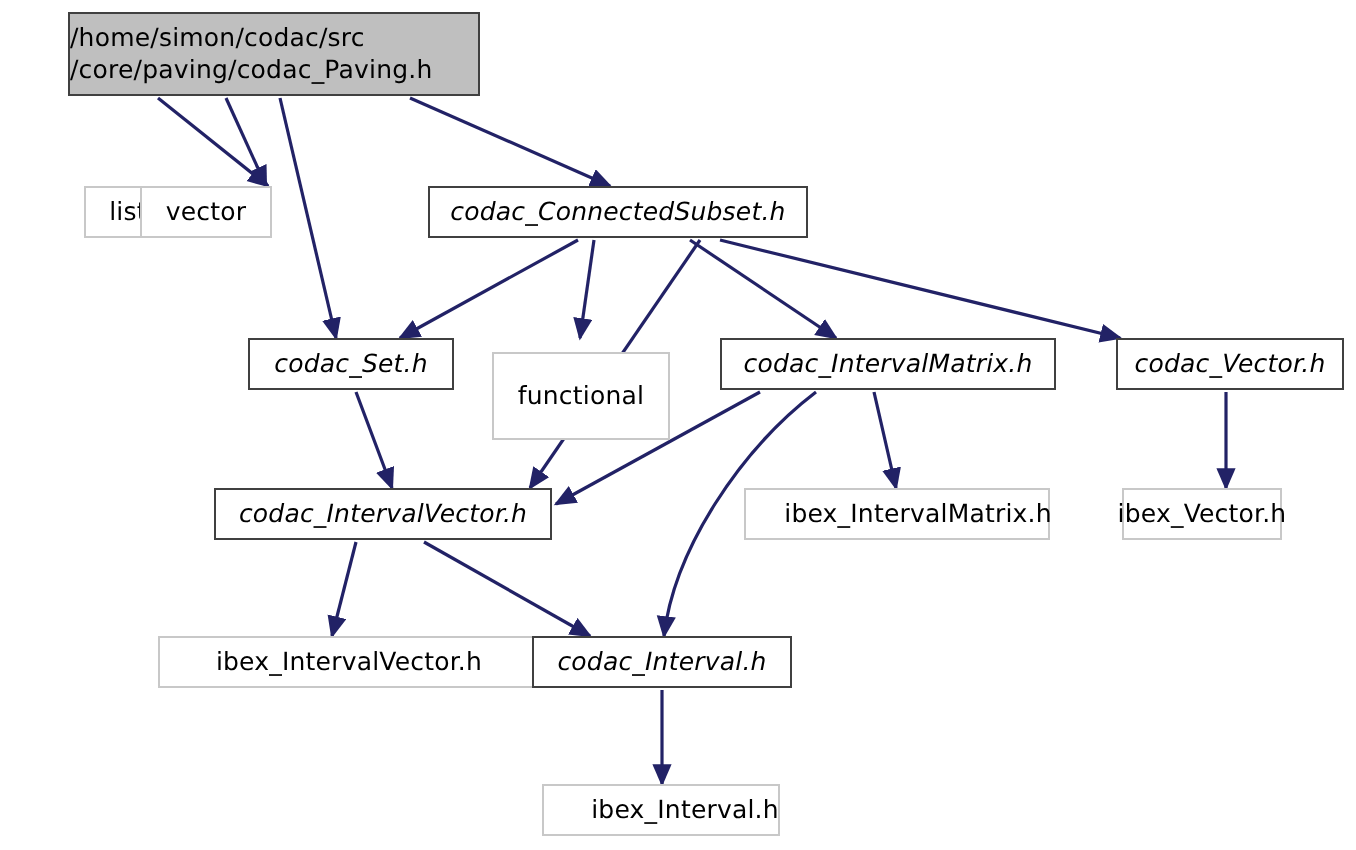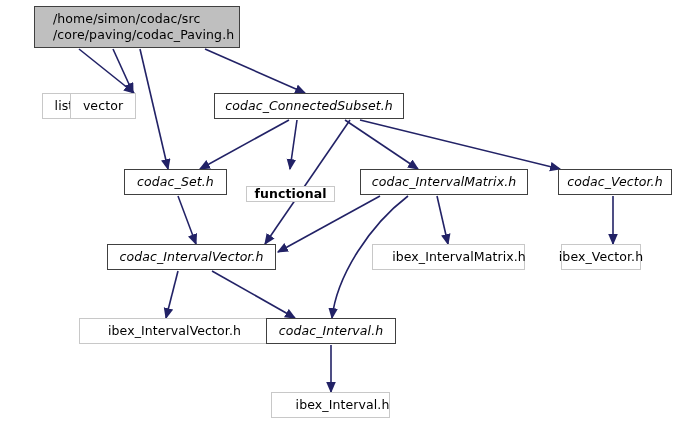--- a/index.html
+++ b/index.html
@@ -41,21 +41,21 @@
   }
   .node.solid {
     border: 1.6px solid #404040;
     font-style: italic;
   }
   .node.root {
     background: #bfbfbf;
     border: 1.6px solid #404040;
     text-align: left;
     justify-content: flex-start;
-    padding-left: 18px;
+    padding-left: 0;
     line-height: 1.25;
   }
   .node-label {
     display: block;
   }
 </style>
 </head>
 <body>
 
 <div id="graph-root">
@@ -85,21 +85,21 @@
         <path d="M 331,345 L 331,392" fill="none" stroke="#222266" stroke-width="1.6" marker-end="url(#arrowhead)"></path>
       </g>
   </svg>
   <div id="nodes-group">
       <div class="node root" style="left: 34px; top: 6px; width: 206px; height: 42px;"><span class="node-label">/home/simon/codac/src
 /core/paving/codac_Paving.h</span></div>
       <div class="node light" style="left: 6px; top: 93px; width: 44px; height: 26px; margin-left: 36px;"><span class="node-label">list</span></div>
       <div class="node light" style="left: 70px; top: 93px; width: 66px; height: 26px;"><span class="node-label">vector</span></div>
       <div class="node solid" style="left: 214px; top: 93px; width: 190px; height: 26px;"><span class="node-label">codac_ConnectedSubset.h</span></div>
       <div class="node solid" style="left: 124px; top: 169px; width: 103px; height: 26px;"><span class="node-label">codac_Set.h</span></div>
-      <div class="node light" style="left: 246px; top: 186px; width: 89px; height: 16px; font-weight: bold;"><span class="node-label">functional</span></div>
+      <div class="node light" style="left: 246px; top: 176px; width: 89px; height: 44px;"><span class="node-label">functional</span></div>
       <div class="node solid" style="left: 360px; top: 169px; width: 168px; height: 26px;"><span class="node-label">codac_IntervalMatrix.h</span></div>
       <div class="node solid" style="left: 558px; top: 169px; width: 114px; height: 26px;"><span class="node-label">codac_Vector.h</span></div>
       <div class="node solid" style="left: 107px; top: 244px; width: 169px; height: 26px;"><span class="node-label">codac_IntervalVector.h</span></div>
       <div class="node light" style="left: 372px; top: 244px; width: 153px; height: 26px; padding-left: 21px;"><span class="node-label">ibex_IntervalMatrix.h</span></div>
       <div class="node light" style="left: 561px; top: 244px; width: 80px; height: 26px;"><span class="node-label">ibex_Vector.h</span></div>
       <div class="node light" style="left: 79px; top: 318px; width: 191px; height: 26px;"><span class="node-label">ibex_IntervalVector.h</span></div>
       <div class="node solid" style="left: 266px; top: 318px; width: 130px; height: 26px;"><span class="node-label">codac_Interval.h</span></div>
       <div class="node light" style="left: 271px; top: 392px; width: 119px; height: 26px; padding-left: 24px;"><span class="node-label">ibex_Interval.h</span></div>
     </div>
 </div>

